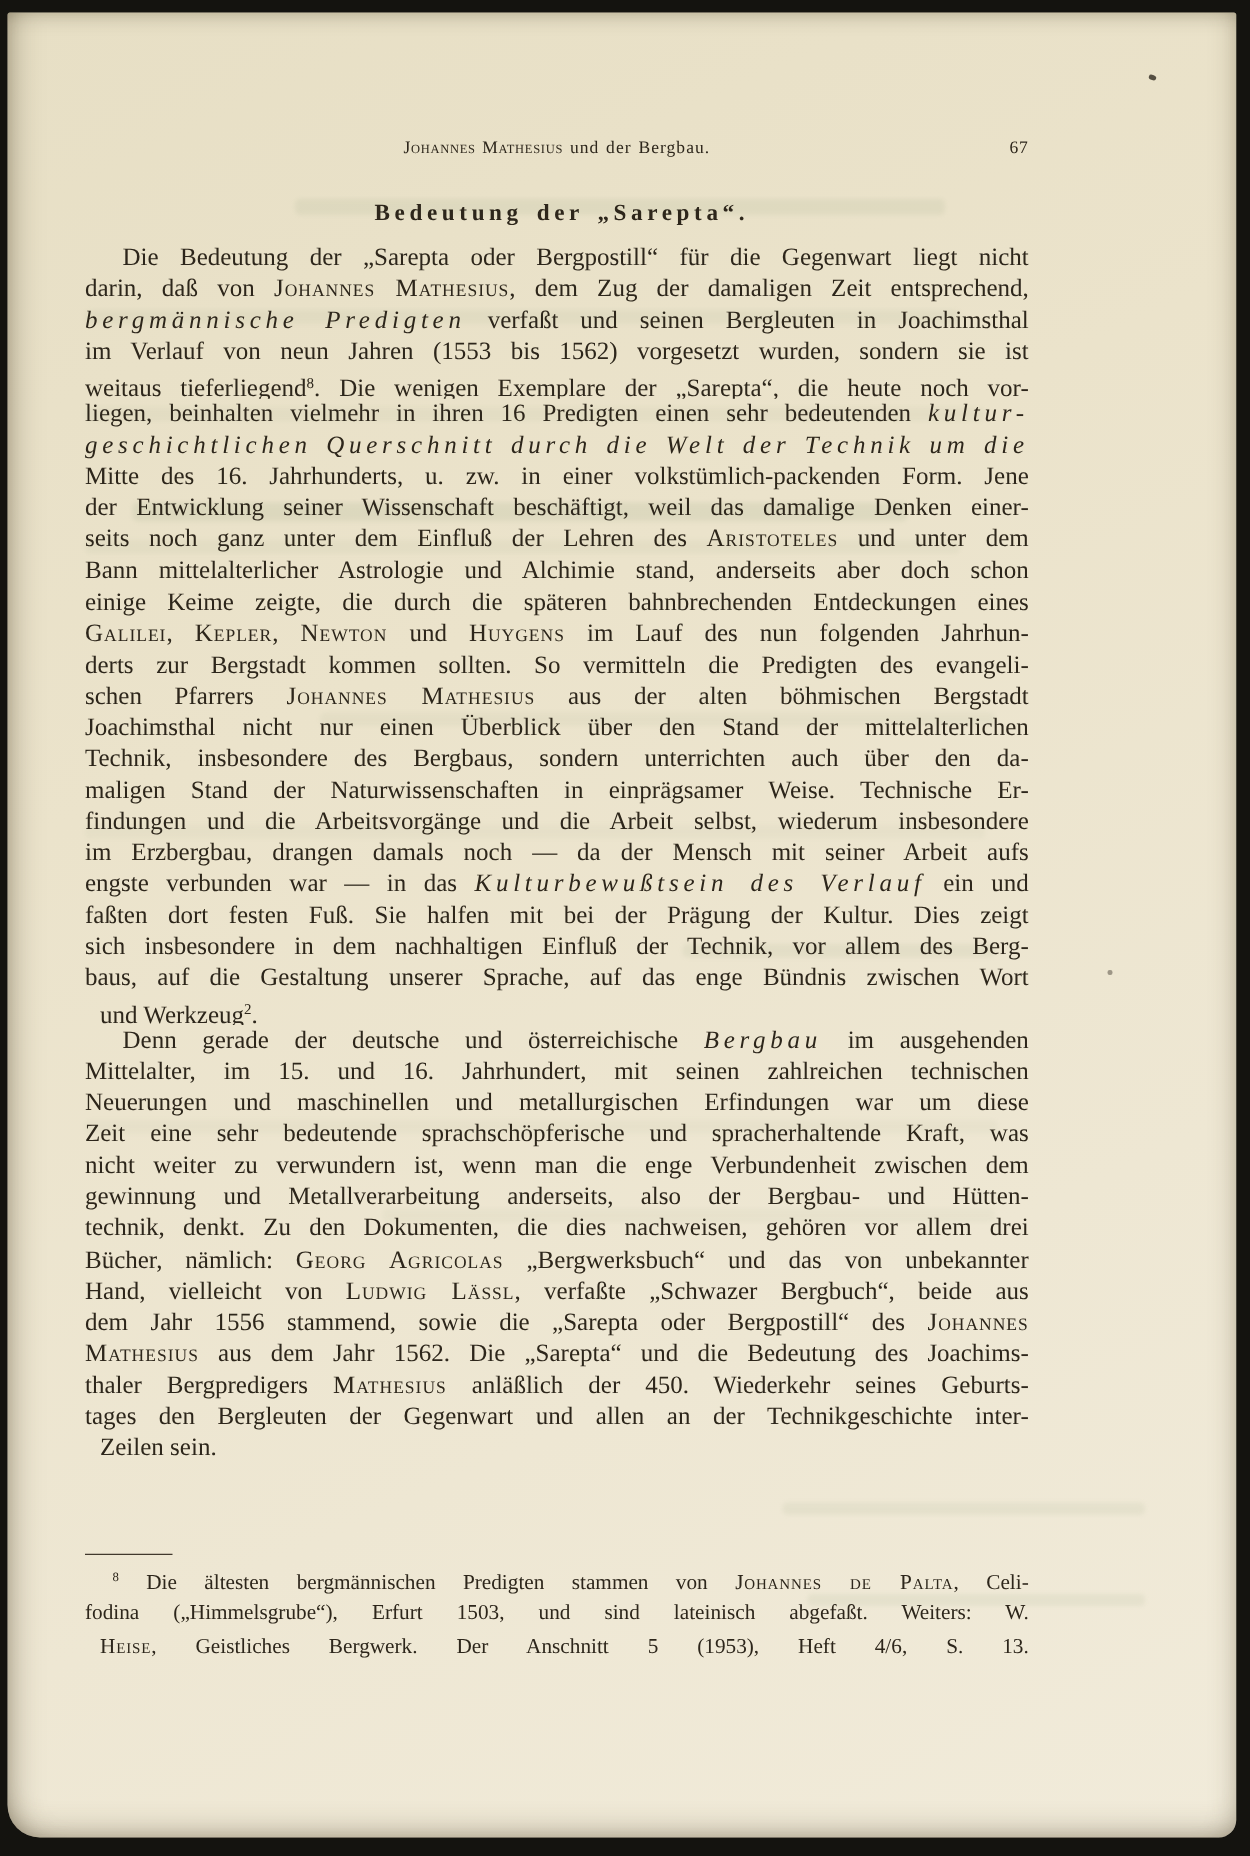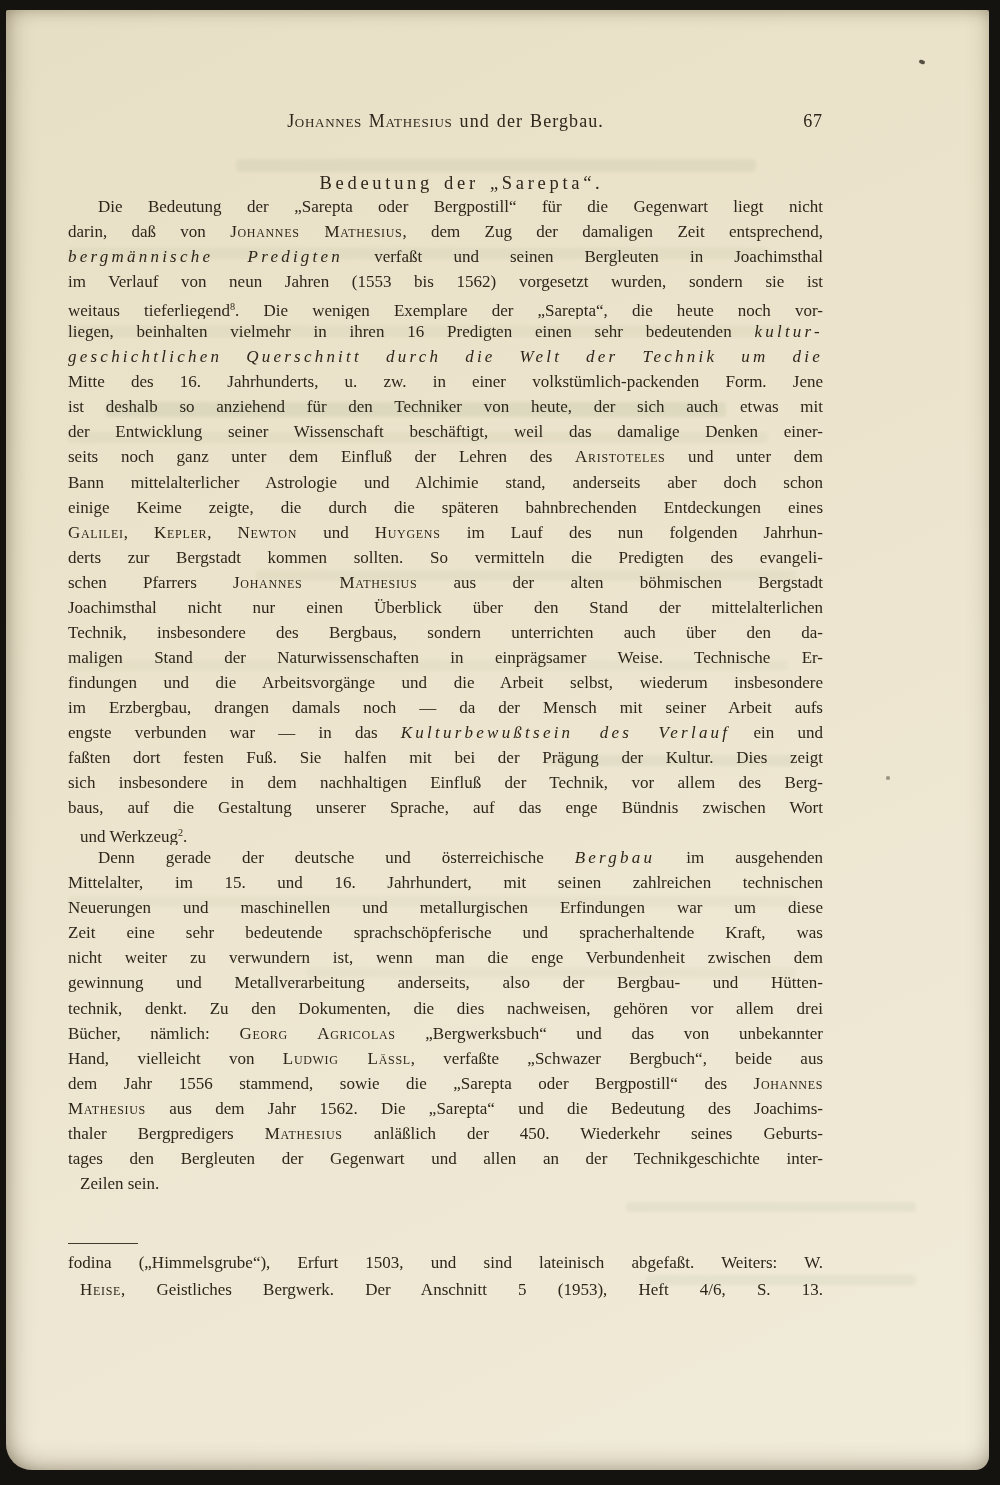--- a/index.html
+++ b/index.html
@@ -26,34 +26,34 @@
     position:absolute;height:11px;border-radius:4px;
     background:#a9b392;filter:blur(1.6px);
   }
   .speck{position:absolute;background:#3b352a;border-radius:45%;}
   .text-block{
     position:absolute;left:62px;top:0;width:755px;height:100%;
     color:#2d261b;
   }
   .running-header{
     position:absolute;top:101px;left:0;width:100%;
-    font-size:18px;text-align:center;letter-spacing:.06em;word-spacing:.08em;
+    font-size:14px;text-align:center;letter-spacing:.06em;word-spacing:.08em;
   }
   .page-number{
     position:absolute;right:0;top:0;
     letter-spacing:.05em;
   }
   .section-heading{
-    position:absolute;top:147px;left:0;width:100%;margin:16px;
-    font-size:18.5px;font-weight:normal;text-align:center;
+    position:absolute;top:147px;left:0;width:100%;margin:4px;
+    font-size:18.5px;font-weight:bold;text-align:center;
     letter-spacing:.2em;word-spacing:.15em;
   }
   .body-text{
     position:absolute;top:184px;left:0;width:755px;
-    font-size:17px;
+    font-size:20px;
   }
   .body-text .line{
     height:25.05px;line-height:25.05px;overflow:hidden;
     text-align:justify;text-align-last:justify;
   }
   .body-text .line.indent{text-indent:30px;}
   .line.endline{text-align-last:left;margin-left:12px;}
   .seg-sc{font-variant:small-caps;letter-spacing:.04em;}
   .seg-sp{letter-spacing:.19em;font-style:italic;}
   .seg-sup{font-size:.6em;vertical-align:.6em;letter-spacing:0;}
@@ -105,21 +105,20 @@
 
     <div class="body-text" id="body-text">
         <div class="line indent"><span>Die Bedeutung der „Sarepta oder Bergpostill“ für die Gegenwart liegt nicht</span></div>
         <div class="line"><span>darin, daß von </span><span class="seg-sc">Johannes Mathesius</span><span>, dem Zug der damaligen Zeit entsprechend,</span></div>
         <div class="line"><span class="seg-sp">bergmännische Predigten</span><span> verfaßt und seinen Bergleuten in Joachimsthal</span></div>
         <div class="line"><span>im Verlauf von neun Jahren (1553 bis 1562) vorgesetzt wurden, sondern sie ist</span></div>
         <div class="line"><span>weitaus tieferliegend</span><span class="seg-sup">8</span><span>. Die wenigen Exemplare der „Sarepta“, die heute noch vor-</span></div>
         <div class="line"><span>liegen, beinhalten vielmehr in ihren 16 Predigten einen sehr bedeutenden </span><span class="seg-sp">kultur-</span></div>
         <div class="line"><span class="seg-sp">geschichtlichen Querschnitt durch die Welt der Technik um die</span></div>
         <div class="line"><span>Mitte des 16. Jahrhunderts, u. zw. in einer volkstümlich-packenden Form. Jene</span></div>
-        <div class="line"><span>ist deshalb so anziehend für den Techniker von heute, der sich auch etwas mit</span></div>
         <div class="line"><span>der Entwicklung seiner Wissenschaft beschäftigt, weil das damalige Denken einer-</span></div>
         <div class="line"><span>seits noch ganz unter dem Einfluß der Lehren des </span><span class="seg-sc">Aristoteles</span><span> und unter dem</span></div>
         <div class="line"><span>Bann mittelalterlicher Astrologie und Alchimie stand, anderseits aber doch schon</span></div>
         <div class="line"><span>einige Keime zeigte, die durch die späteren bahnbrechenden Entdeckungen eines</span></div>
         <div class="line"><span class="seg-sc">Galilei</span><span>, </span><span class="seg-sc">Kepler</span><span>, </span><span class="seg-sc">Newton</span><span> und </span><span class="seg-sc">Huygens</span><span> im Lauf des nun folgenden Jahrhun-</span></div>
         <div class="line"><span>derts zur Bergstadt kommen sollten. So vermitteln die Predigten des evangeli-</span></div>
         <div class="line"><span>schen Pfarrers </span><span class="seg-sc">Johannes Mathesius</span><span> aus der alten böhmischen Bergstadt</span></div>
         <div class="line"><span>Joachimsthal nicht nur einen Überblick über den Stand der mittelalterlichen</span></div>
         <div class="line"><span>Technik, insbesondere des Bergbaus, sondern unterrichten auch über den da-</span></div>
         <div class="line"><span>maligen Stand der Naturwissenschaften in einprägsamer Weise. Technische Er-</span></div>
@@ -142,18 +141,19 @@
         <div class="line"><span>dem Jahr 1556 stammend, sowie die „Sarepta oder Bergpostill“ des </span><span class="seg-sc">Johannes</span></div>
         <div class="line"><span class="seg-sc">Mathesius</span><span> aus dem Jahr 1562. Die „Sarepta“ und die Bedeutung des Joachims-</span></div>
         <div class="line"><span>thaler Bergpredigers </span><span class="seg-sc">Mathesius</span><span> anläßlich der 450. Wiederkehr seines Geburts-</span></div>
         <div class="line"><span>tages den Bergleuten der Gegenwart und allen an der Technikgeschichte inter-</span></div>
         <div class="line endline"><span>Zeilen sein.</span></div>
       </div>
 
     <div class="footnote-rule"></div>
 
     <div class="footnote" id="footnote">
+        <div class="line indent"><span class="seg-sup">8</span><span> Die ältesten bergmännischen Predigten stammen von </span><span class="seg-sc">Johannes de Palta</span><span>, Celi-</span></div>
         <div class="line"><span>fodina („Himmelsgrube“), Erfurt 1503, und sind lateinisch abgefaßt. Weiters: W.</span></div>
         <div class="line endline"><span class="seg-sc">Heise</span><span>, Geistliches Bergwerk. Der Anschnitt 5 (1953), Heft 4/6, S. 13.</span></div>
       </div>
 
   </div>
 </div>
 
 </body></html>

